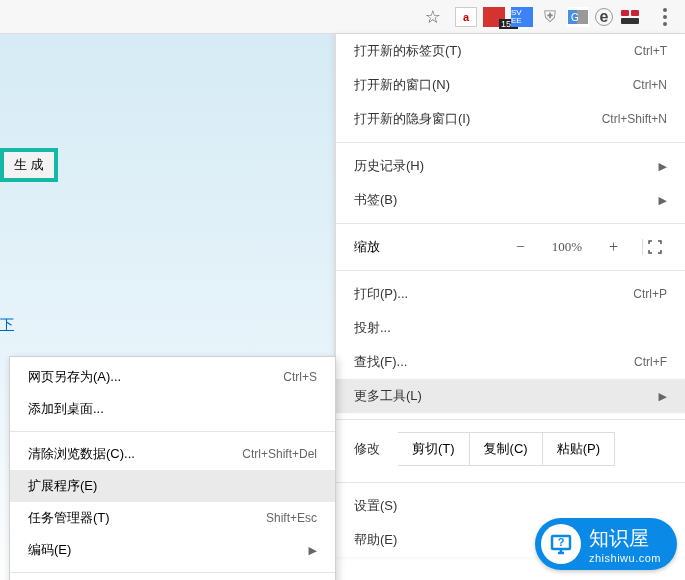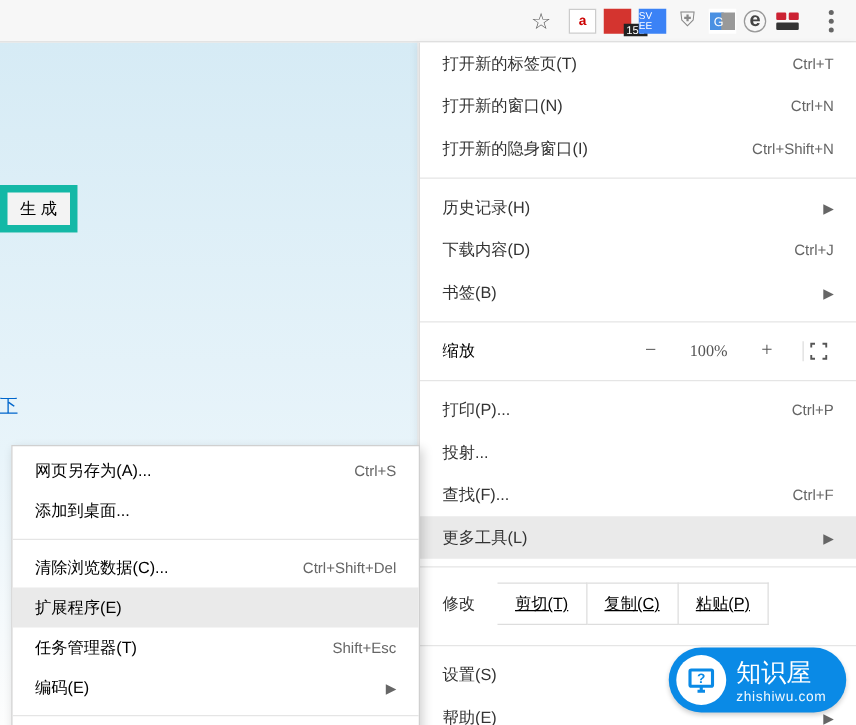--- a/index.html
+++ b/index.html
@@ -52,21 +52,21 @@
       gap: 3px; cursor: pointer;
       margin-left: 4px;
     }
     .menu-btn span { width: 4px; height: 4px; background: #666; border-radius: 50%; }
     
     .btn-generate {
       position: absolute;
       left: 0; top: 148px;
       padding: 4px 10px;
       background: #f3f3f3;
-      border: 6px solid #14b8a6;
+      border: 4px solid #14b8a6;
       font-size: 13px;
     }
     .link-blue {
       position: absolute;
       left: 0; top: 316px;
       color: #0066cc;
       text-decoration: underline;
       font-size: 14px;
     }
 
@@ -104,21 +104,20 @@
 
     .edit-row {
       display: flex; align-items: center; padding: 6px 12px 10px 18px; gap: 0;
     }
     .edit-row .lbl { margin-right: 18px; color: #333; font-family: Liberation Serif, serif; }
     .edit-row .ebtn {
       padding: 7px 14px;
       border: 1px solid #ddd;
       border-left: none;
       cursor: pointer;
-      text-decoration: underline;
     }
     .edit-row .ebtn:first-of-type { border-left: 1px solid #ddd; }
 
     .sub-menu {
       position: absolute;
       top: 356px; left: 9px;
       width: 327px;
       background: #fff;
       border: 1px solid #d0d0d0;
       box-shadow: 2px 3px 8px rgba(0,0,0,0.18);
@@ -203,24 +202,20 @@
     <span class="shortcut">Ctrl+N</span>
   </div>
   <div class="menu-item">
     <span>打开新的隐身窗口(I)</span>
     <span class="shortcut">Ctrl+Shift+N</span>
   </div>
   <div class="sep"></div>
   <div class="menu-item">
     <span>历史记录(H)</span>
     <span class="arrow">▶</span>
-  </div>
-  <div class="menu-item">
-    <span>下载内容(D)</span>
-    <span class="shortcut">Ctrl+J</span>
   </div>
   <div class="menu-item">
     <span>书签(B)</span>
     <span class="arrow">▶</span>
   </div>
   <div class="sep"></div>
   <div class="zoom-row">
     <span class="lbl">缩放</span>
     <div class="zoom-ctrl">
       <span class="btn">−</span>

